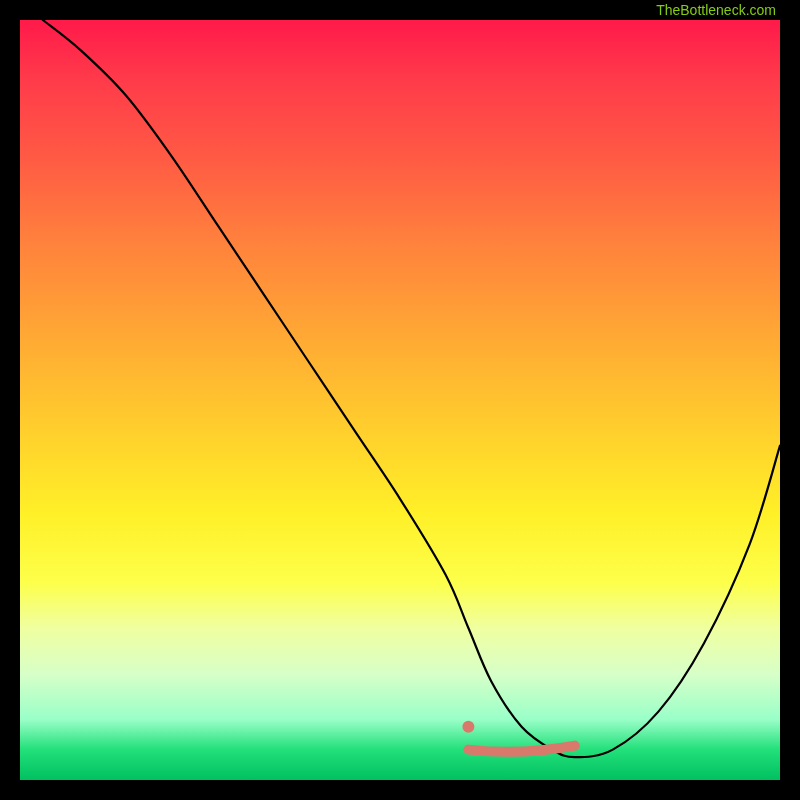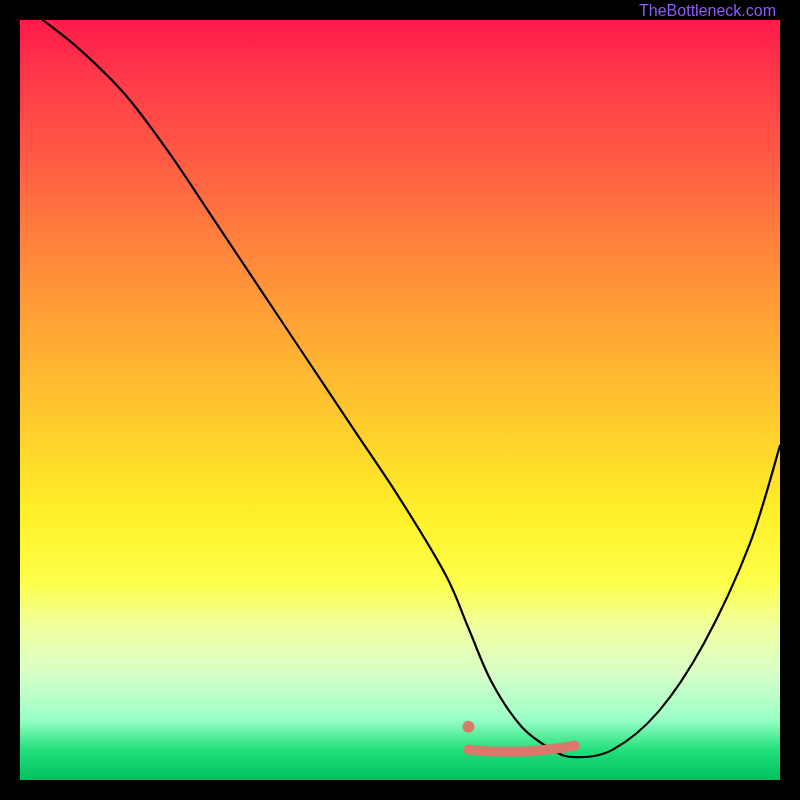--- a/index.html
+++ b/index.html
@@ -30,22 +30,22 @@
       #9affc8 92%,
       #22e07a 96%,
       #00c060 100%
     );
   }
   .watermark {
     position: absolute;
     top: 2px;
     right: 24px;
     font-family: Arial, Helvetica, sans-serif;
-    font-size: 16px;
-    color: #8b5cf6;
+    font-size: 14px;
+    color: #84cc16;
     font-weight: 500;
   }
   svg.curve {
     position: absolute;
     left: 0;
     top: 0;
     width: 760px;
     height: 760px;
   }
 </style>

